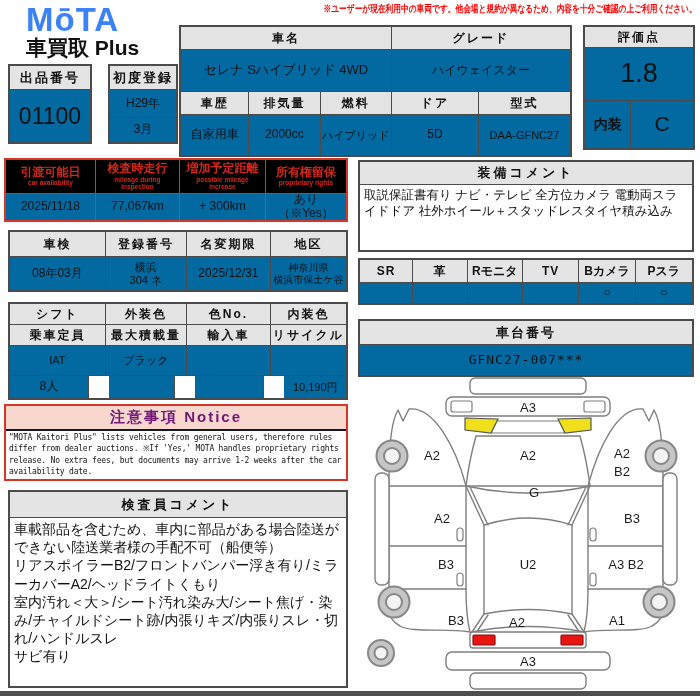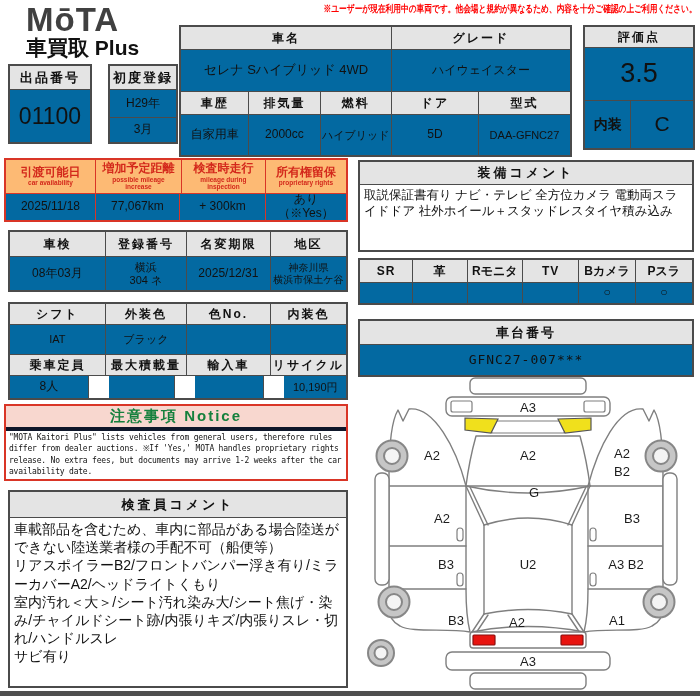--- a/index.html
+++ b/index.html
@@ -12,33 +12,33 @@
   .row:last-child{border-bottom:none;}
   .cell{box-sizing:border-box;border-right:1px solid #4b4b4b;display:flex;flex-direction:column;
         align-items:center;justify-content:center;text-align:center;overflow:hidden;}
   .cell:last-child{border-right:none;}
   .hdr{background:#e4e4e4;font-weight:bold;font-size:12px;letter-spacing:2px;}
   .val{font-size:12px;background:#0369a1;white-space:pre-line;line-height:1.15;}
   
   .red{border-color:#d93526;}
   .red .row{border-color:#d93526;}
   .red .cell{border-color:#d93526;}
-  .red .hdr{background:#fdba74;color:#d3281b;letter-spacing:0;}
+  .red .hdr{background:#000000;color:#d3281b;letter-spacing:0;}
   .rh-jp{font-size:12px;font-weight:bold;line-height:1.1;}
   .rh-en{font-size:6.5px;font-weight:bold;line-height:1.15;}
-  .logo-main{font-size:33px;font-weight:900;letter-spacing:1px;color:#404040;line-height:1;}
+  .logo-main{font-size:33px;font-weight:900;letter-spacing:1px;color:#3b82f6;line-height:1;}
   .logo-sub{font-size:21px;font-weight:900;color:#111;line-height:1.15;letter-spacing:0;}
   .warn{color:#f00;font-weight:bold;font-size:10px;white-space:nowrap;
         transform:scaleX(0.77);transform-origin:top right;}
   .boxtitle{background:#e4e4e4;font-weight:bold;font-size:13px;letter-spacing:3px;
             display:flex;align-items:center;justify-content:center;border-bottom:1px solid #4b4b4b;}
   .freebox{border:2px solid #4b4b4b;background:#fff;display:flex;flex-direction:column;}
   .freebody{font-size:14px;line-height:1.3;padding:2px 4px;text-align:left;white-space:pre-line;}
-  .notice-title{background:#f8d7cf;color:#15803d;font-weight:bold;font-size:15px;letter-spacing:2px;
-                display:flex;align-items:center;justify-content:center;border-bottom:4px solid #0f172a;}
+  .notice-title{background:#f8d7cf;color:#701a75;font-weight:bold;font-size:15px;letter-spacing:2px;
+                display:flex;align-items:center;justify-content:center;border-bottom:2px solid #0f172a;}
   .notice-body{font-family:"DejaVu Sans Mono",monospace;font-size:8px;letter-spacing:-0.2px;
                line-height:1.45;padding:1px 3px;text-align:left;}
   .mono{font-family:"DejaVu Sans Mono",monospace;}
   svg text{font-family:"Liberation Sans",sans-serif;font-size:13px;fill:#1c1c1c;text-anchor:middle;}
   .botbar{background:#4f4f4f;}
 </style>
 </head>
 <body>
 
 <div class="sheet">
@@ -73,21 +73,21 @@
       <div class="cell val" style="width:88px;">5D</div>
       <div class="cell val" style="width:92px;font-size:11px;">DAA-GFNC27</div>
     </div>
   </div>
 
   <div class="abs tbl" style="left:583px;top:25px;width:112px;height:125px;">
     <div class="row" style="height:20px;">
       <div class="cell hdr" style="width:112px;">評価点</div>
     </div>
     <div class="row" style="height:52px;">
-      <div class="cell val" style="width:112px;font-size:27px;">3.5</div>
+      <div class="cell val" style="width:112px;font-size:27px;">1.8</div>
     </div>
     <div class="row" style="flex:1;">
       <div class="cell val" style="width:48px;font-size:14px;font-weight:bold;">内装</div>
       <div class="cell val" style="width:64px;font-size:21px;">C</div>
     </div>
   </div>
 
   <div class="abs tbl" style="left:8px;top:64px;width:84px;height:80px;">
     <div class="row" style="height:23px;">
         <div class="cell hdr" style="width:84px;font-size:13px;">出品番号</div>
@@ -108,29 +108,29 @@
         <div class="cell val" style="width:70px;">3月</div>
       </div>
   </div>
 
   <div class="abs tbl red" style="left:4px;top:158px;width:344px;">
     <div class="row" style="height:33px;">
       <div class="cell hdr" style="width:91px;">
         <div class="rh-jp">引渡可能日</div>
         <div class="rh-en">car availability</div>
       </div>
+      <div class="cell hdr" style="width:85px;">
+        <div class="rh-jp">検査時走行</div>
+        <div class="rh-en" style="white-space:pre-line;">mileage during
+inspection</div>
+      </div>
       <div class="cell hdr" style="width:87px;">
         <div class="rh-jp">増加予定距離</div>
         <div class="rh-en" style="white-space:pre-line;">possible mileage
 increase</div>
-      </div>
-      <div class="cell hdr" style="width:85px;">
-        <div class="rh-jp">検査時走行</div>
-        <div class="rh-en" style="white-space:pre-line;">mileage during
-inspection</div>
       </div>
       <div class="cell hdr" style="width:81px;">
         <div class="rh-jp">所有権留保</div>
         <div class="rh-en">proprietary rights</div>
       </div>
     </div>
     <div class="row" style="height:26px;">
       <div class="cell val" style="width:91px;">2025/11/18</div>
       <div class="cell val" style="width:85px;">77,067km</div>
       <div class="cell val" style="width:87px;">+ 300km</div>
@@ -155,31 +155,31 @@
     </div>
   </div>
 
   <div class="abs tbl" style="left:8px;top:302px;width:340px;">
     <div class="row" style="height:20px;">
       <div class="cell hdr" style="width:97px;">シフト</div>
       <div class="cell hdr" style="width:82px;">外装色</div>
       <div class="cell hdr" style="width:85px;">色No.</div>
       <div class="cell hdr" style="width:76px;">内装色</div>
     </div>
+    <div class="row" style="height:20px;">
+      <div class="cell hdr" style="width:97px;">乗車定員</div>
+      <div class="cell hdr" style="width:82px;">最大積載量</div>
+      <div class="cell hdr" style="width:85px;">輸入車</div>
+      <div class="cell hdr" style="width:76px;">リサイクル</div>
+    </div>
     <div class="row" style="height:29px;">
       <div class="cell val" style="width:97px;font-size:11px;">IAT</div>
       <div class="cell val" style="width:82px;font-size:11px;">ブラック</div>
       <div class="cell val" style="width:85px;"></div>
       <div class="cell val" style="width:76px;"></div>
-    </div>
-    <div class="row" style="height:20px;">
-      <div class="cell hdr" style="width:97px;">乗車定員</div>
-      <div class="cell hdr" style="width:82px;">最大積載量</div>
-      <div class="cell hdr" style="width:85px;">輸入車</div>
-      <div class="cell hdr" style="width:76px;">リサイクル</div>
     </div>
     <div class="row" style="height:22px;gap:20px;">
       <div class="cell val" style="width:97px;">8人</div>
       <div class="cell val" style="width:82px;"></div>
       <div class="cell val" style="width:85px;"></div>
       <div class="cell val" style="width:76px;font-size:11px;">10,190円</div>
     </div>
   </div>
 
   <div class="abs freebox" style="left:4px;top:404px;width:344px;height:77px;border-color:#d93526;">

